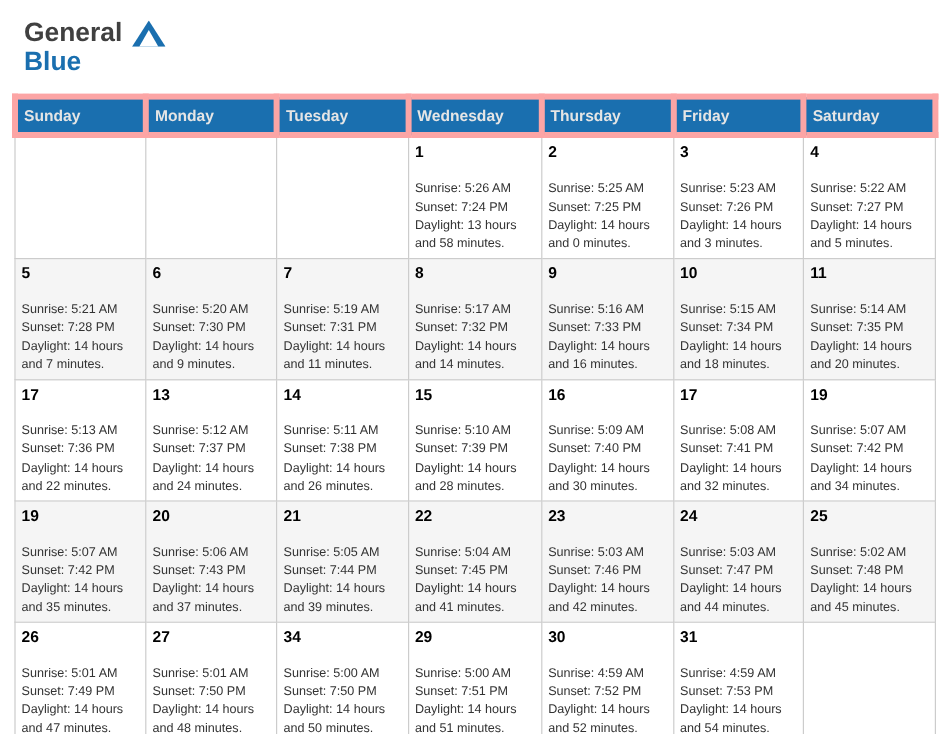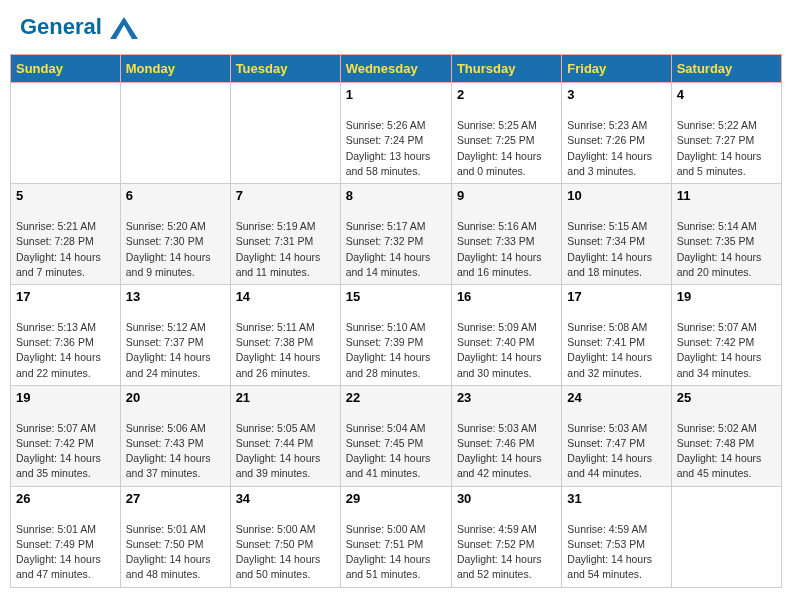--- a/index.html
+++ b/index.html
@@ -33,26 +33,26 @@
       font-size: 16px;
       color: #333;
     }
     .calendar {
       width: 100%;
       border-collapse: collapse;
       font-size: 11px;
     }
     .calendar th {
       background-color: #1a6faf;
-      color: #fde047;
+      color: #e5e5e5;
       text-align: left;
       padding: 6px 5px;
       font-size: 13px;
       font-weight: bold;
-      border: 1px solid #fca5a5;
+      border: 5px solid #fca5a5;
     }
     .calendar td {
       border: 1px solid #ccc;
       vertical-align: top;
       padding: 4px 5px;
       width: 113px;
       min-height: 80px;
       background: #fff;
     }
     .calendar tr:nth-child(even) td {
@@ -75,28 +75,29 @@
     }
   </style>
 </head>
 <body>
 
 <div class="header">
   <div class="logo">
     <div>
       <div style="display:flex;align-items:center;">
         <div style="font-size:22px;font-weight:bold;line-height:1.1;">
-          <span style="color:#0369a1;text-align:right;">General</span>
+          <span style="color:#404040;text-align:right;">General</span>
           <svg width="28" height="22" viewBox="0 0 28 22" style="vertical-align:middle;margin-left:2px;">
             <polygon points="0,22 14,0 28,22" fill="#1a6faf"></polygon>
             <polygon points="6,22 14,8 22,22" fill="#fff"></polygon>
           </svg>
         </div>
         <div></div>
       </div>
+      <div style="font-size:22px;font-weight:bold;color:#1a6faf;line-height:1.1;">Blue</div>
     </div>
   </div>
   <div class="title-block">
     <div class="month-title"></div>
     <div class="subtitle"></div>
   </div>
 </div>
 
 <table class="calendar">
   <thead>

